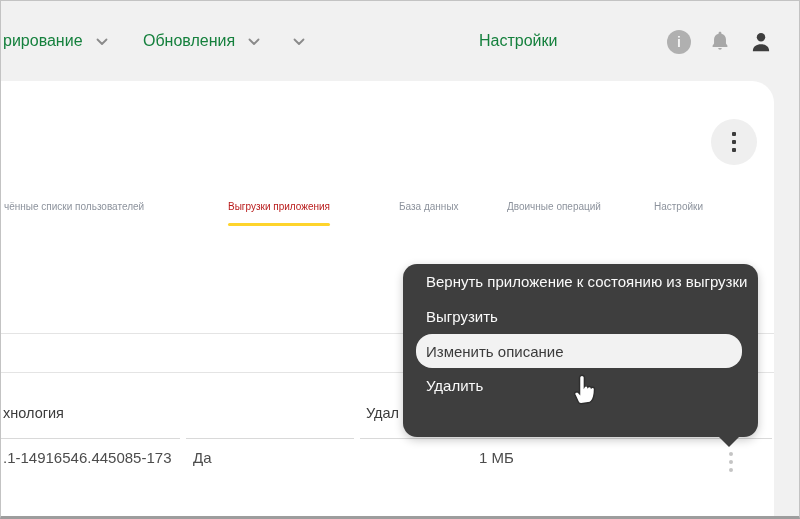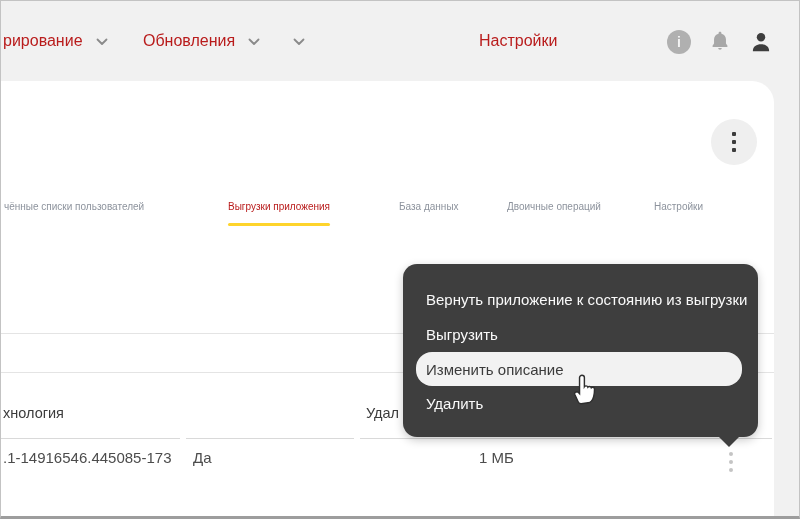--- a/index.html
+++ b/index.html
@@ -6,21 +6,21 @@
   .window{
     position:relative;width:800px;height:519px;box-sizing:border-box;
     border:1px solid #c3c3c3;border-bottom:3px solid #9d9d9d;
     background:#f1f1f1;overflow:hidden;
     font-family:"Liberation Sans",sans-serif;
     -webkit-font-smoothing:antialiased;
   }
   
   .topbar{position:absolute;left:0;top:0;width:100%;height:80px;background:#f1f1f1;}
   .nav-item{position:absolute;top:0;height:80px;display:flex;align-items:center;gap:13px;
-    color:#b91c1c;font-size:16px;cursor:default;}
+    color:#15803d;font-size:16px;cursor:default;}
   .nav-item .chev{display:flex;color:#8a8a8a;margin-top:2px;}
   .top-icon{position:absolute;top:28px;width:26px;height:26px;display:flex;align-items:center;justify-content:center;}
   .info-circle{width:24px;height:24px;border-radius:50%;background:#b0b0b0;color:#f3f3f3;
     font-size:14px;font-weight:700;display:flex;align-items:center;justify-content:center;}
   
   .card{position:absolute;left:0;top:80px;width:773px;height:436px;background:#ffffff;
     border-top-right-radius:22px;}
   .kebab-circle{position:absolute;left:710px;top:118px;width:46px;height:46px;border-radius:50%;
     background:#efefef;display:flex;flex-direction:column;align-items:center;justify-content:center;gap:4px;cursor:pointer;}
   .kebab-circle i{width:4px;height:4px;background:#3c3c3c;border-radius:1px;}
@@ -34,21 +34,21 @@
     border-top:1px solid #e4e4e4;border-bottom:1px solid #e4e4e4;background:#fff;}
   
   .th{position:absolute;top:404px;font-size:14.5px;font-weight:400;color:#3b3b3b;white-space:nowrap;}
   .th-border{position:absolute;top:437px;height:1px;background:#d9d9d9;}
   .td{position:absolute;top:448px;font-size:15px;color:#4c4c4c;white-space:nowrap;}
   .row-kebab{position:absolute;left:722px;top:449px;width:16px;height:24px;display:flex;
     flex-direction:column;align-items:center;justify-content:center;gap:4px;cursor:pointer;}
   .row-kebab i{width:4px;height:4px;background:#c4c4c4;border-radius:50%;}
   
   .menu{position:absolute;left:402px;top:263px;width:355px;height:173px;background:#3e3e3e;
-    border-radius:14px;box-shadow:0 3px 10px rgba(0,0,0,.22);padding-top:18px;box-sizing:border-box;z-index:5;}
+    border-radius:14px;box-shadow:0 3px 10px rgba(0,0,0,.22);box-sizing:border-box;z-index:5;}
   .menu::after{content:"";position:absolute;left:315px;top:172px;width:0;height:0;
     border:11px solid transparent;border-top:11px solid #3e3e3e;border-bottom:none;}
   .menu-item{height:35px;display:flex;align-items:center;padding-left:23px;color:#fafafa;
     font-size:15px;white-space:nowrap;cursor:pointer;}
   .menu-item.highlighted{background:#f2f2f2;color:#3b3b3b;border-radius:16px;
     margin:0 16px 0 13px;padding-left:10px;height:34px;}
   .cursor{position:absolute;left:570px;top:372px;z-index:9;pointer-events:none;}
 </style>
 </head>
 <body>

